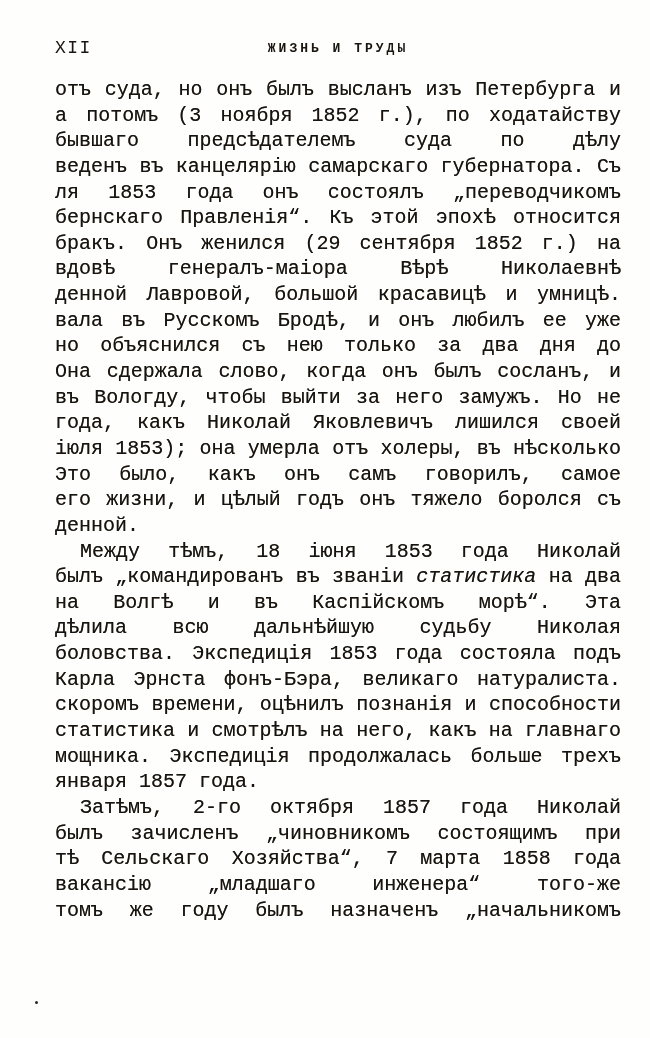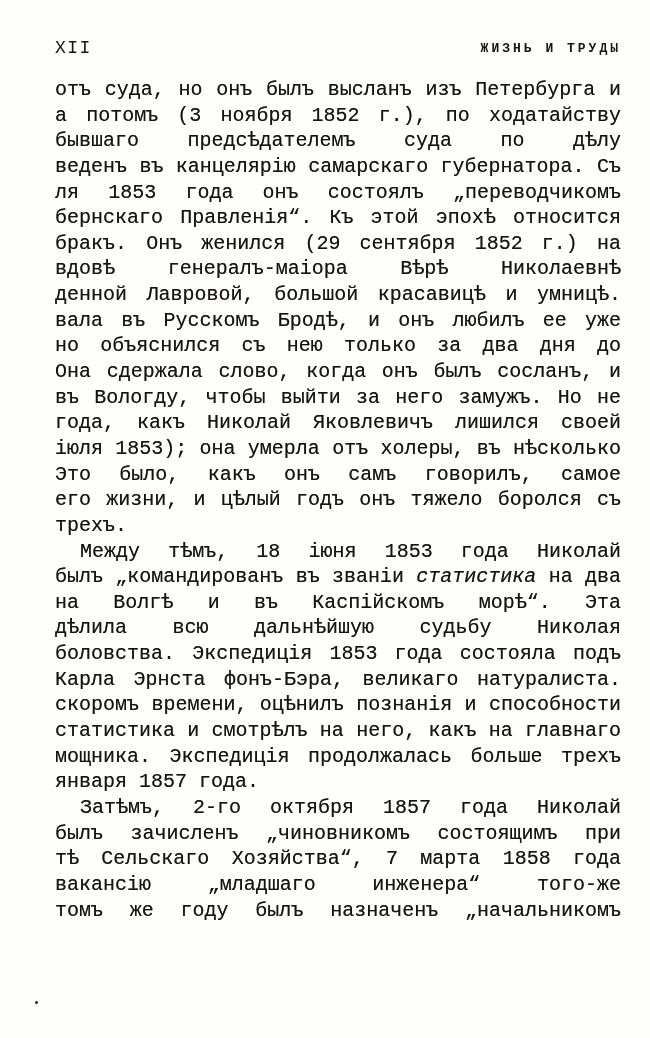--- a/index.html
+++ b/index.html
@@ -25,21 +25,21 @@
     top: 2px;
     font-size: 18px;
     letter-spacing: 1.5px;
     color: #1a160f;
   }
   .running-title {
     position: absolute;
     left: 0;
     top: 5px;
     width: 100%;
-    text-align: right;
+    text-align: center;
     font-size: 13px;
     font-weight: bold;
     letter-spacing: 3px;
     color: #1a160f;
   }
   .textblock {
     position: absolute;
     left: 55px;
     top: 77px;
     width: 566px;
@@ -90,21 +90,21 @@
       <div class="line">вдовѣ генералъ-маіора Вѣрѣ Николаевнѣ Беклемишевой, урож-</div>
       <div class="line">денной Лавровой, большой красавицѣ и умницѣ. Она прожи-</div>
       <div class="line">вала въ Русскомъ Бродѣ, и онъ любилъ ее уже нѣсколько лѣтъ,</div>
       <div class="line">но объяснился съ нею только за два дня до своего своей.</div>
       <div class="line">Она сдержала слово, когда онъ былъ сосланъ, и пріѣхала</div>
       <div class="line">въ Вологду, чтобы выйти за него замужъ. Но не дѣлила и</div>
       <div class="line">года, какъ Николай Яковлевичъ лишился своей жены (10</div>
       <div class="line">іюля 1853); она умерла отъ холеры, въ нѣсколько часовъ.</div>
       <div class="line">Это было, какъ онъ самъ говорилъ, самое жестокое горе въ</div>
       <div class="line">его жизни, и цѣлый годъ онъ тяжело боролся съ отчая-</div>
-      <div class="line endp">трехъ.</div>
+      <div class="line endp">денной.</div>
     </div>
 
     <div>
       <div class="line indent">Между тѣмъ, 18 іюня 1853 года Николай Яковлевичъ</div>
       <div class="line"><span>былъ „командированъ въ званіи </span><span class="i">статистика</span><span> на два года въ</span></div>
       <div class="line">на Волгѣ и въ Каспійскомъ морѣ“. Эта командировка опре-</div>
       <div class="line">дѣлила всю дальнѣйшую судьбу Николая Яковлевича; онъ и</div>
       <div class="line">боловства. Экспедиція 1853 года состояла подъ начальствомъ</div>
       <div class="line">Карла Эрнста фонъ-Бэра, великаго натуралиста. Бэръ, въ</div>
       <div class="line">скоромъ времени, оцѣнилъ познанія и способности своего</div>

